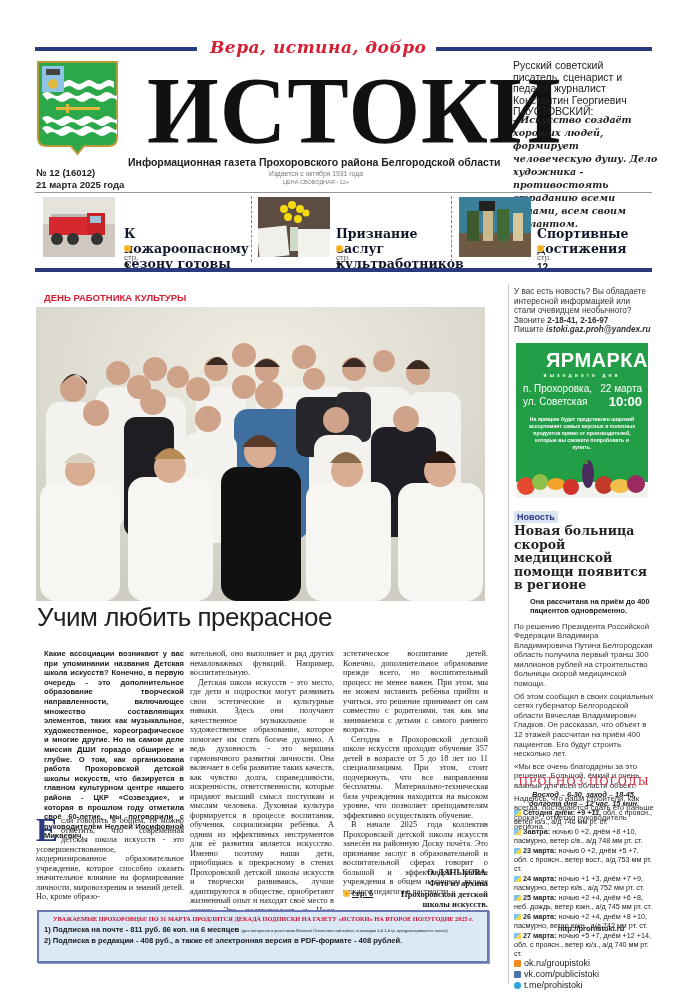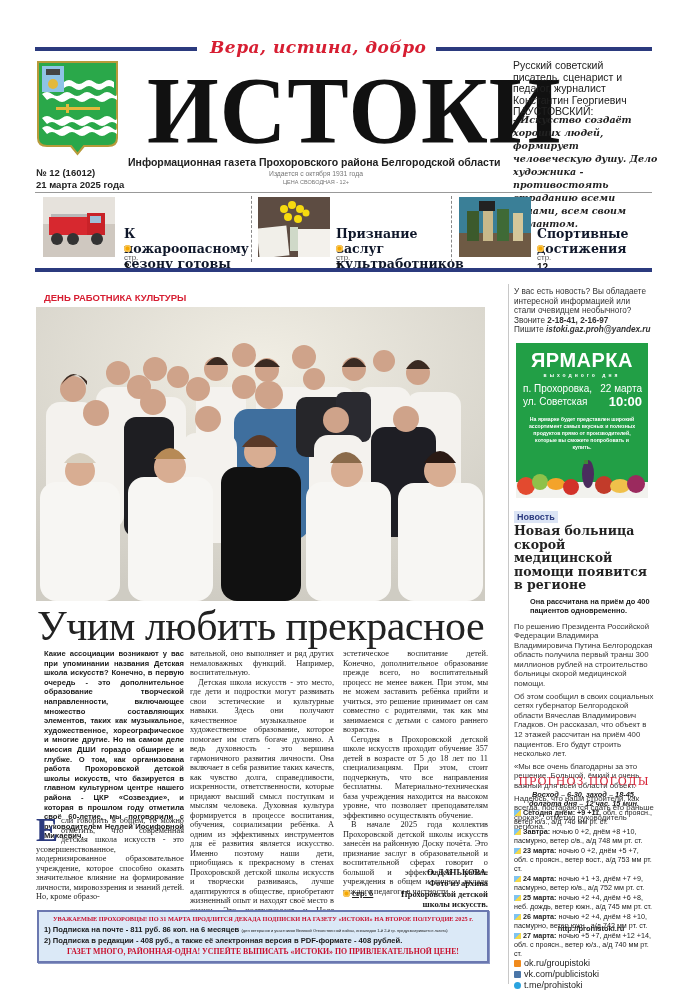--- a/index.html
+++ b/index.html
@@ -25,21 +25,21 @@
   .teaser-thumb { position: absolute; width: 72px; height: 60px; overflow: hidden; }
   .teaser-title { position: absolute; font-family: "DejaVu Serif", serif; font-weight: bold; font-size: 12.5px; line-height: 15px; color: #0f172a; margin-top: 29px; }
   .pg { position: absolute; font-size: 8px; color: #555; }
   .pg b { font-size: 10px; color: #111; }
   .dot { display: inline-block; width: 7px; height: 7px; border-radius: 50%; background: #f5a800; vertical-align: -1px; margin-right: 2px; box-shadow: inset 0 0 0 1.5px #f7c55a; }
   .vdots { position: absolute; width: 0; border-left: 1px dashed #888; }
 
   
   .rubric { color: #d71e32; font-weight: bold; font-size: 9.5px; }
   .photo { background: linear-gradient(180deg, #e9e6dc 0%, #dfdcd2 40%, #c9c6be 100%); overflow: hidden; }
-  .headline { font-family: Liberation Serif, serif; font-size: 42px; color: #222; letter-spacing: -0.5px; white-space: nowrap; }
+  .headline { font-family: Liberation Sans, sans-serif; font-size: 26px; color: #222; letter-spacing: -0.5px; white-space: nowrap; }
   .lead { font-size: 7.6px; font-weight: bold; line-height: 9.6px; color: #1a1a1a; text-align: justify; }
   .body-text { font-family: "Liberation Serif", serif; font-size: 8.3px; line-height: 9.5px; color: #222; text-align: justify; }
   .body-text p { text-indent: 8px; }
   .dropcap { float: left; font-family: "Liberation Serif", serif; font-weight: bold; color: #2b3a7e; font-size: 33px; line-height: 26px; margin-right: 3px; margin-top: 1px; }
   .signature { font-family: "Liberation Serif", serif; font-weight: bold; font-size: 8.5px; text-align: right; line-height: 10.5px; }
 
   
   .sub-box { border: 2px solid #6b78b0; background: #dbe9f7; box-shadow: 1px 1px 0 #8e9ac6; }
   .sub-red { font-family: "Liberation Serif", serif; font-weight: bold; color: #c8102e; text-align: center; }
   .sub-line { font-size: 7.6px; font-weight: bold; color: #1a1a1a; }
@@ -260,33 +260,32 @@
   <p>В начале 2025 года коллектив Прохоровской детской школы искусств занесён на районную Доску почёта. Это признание заслуг в образовательной и воспитательной сферах говорит о большой и эффективной работе учреждения в общем и личном вкладе каждого педагога в частности.</p>
 </div>
 <div class="abs signature" style="left:343px; top:867px; width:145px;">О. ДАНЬКОВА.</div>
 <div class="abs signature" style="left:385px; top:878px; width:103px;">Фото из архива Прохоровской детской школы искусств.</div>
 <div class="abs" style="left:343px; top:888px; font-family:'Liberation Serif',serif; font-weight:bold; font-size:8.5px;text-decoration:underline;"><span class="dot"></span><span>стр. 6</span></div>
 
 <div class="abs sub-box" style="left:37px; top:910px; width:452px; height:53px; padding:3px 5px;">
   <div class="sub-red" style="font-size:6.3px; margin-bottom:3px;">УВАЖАЕМЫЕ ПРОХОРОВЦЫ! ПО 31 МАРТА ПРОДЛИТСЯ ДЕКАДА ПОДПИСКИ НА ГАЗЕТУ «ИСТОКИ» НА ВТОРОЕ ПОЛУГОДИЕ 2025 г.</div>
   <div class="sub-line"><span>1) Подписка на почте - 811 руб. 86 коп. на 6 месяцев</span> <span class="sub-tiny">(для ветеранов и участников Великой Отечественной войны, инвалидов 1-й 2-й гр. предусматривается льгота)</span></div>
   <div class="sub-line" style="margin-top:2px;">2) Подписка в редакции - 408 руб., а также её электронная версия в PDF-формате - 408 рублей.</div>
-  <div class="sub-red" style="font-size:7.8px; margin-top:2px;">ГАЗЕТ МНОГО, РАЙОННАЯ-ОДНА! УСПЕЙТЕ ВЫПИСАТЬ «ИСТОКИ» ПО ПРИВЛЕКАТЕЛЬНОЙ ЦЕНЕ!</div>
 </div>
 
 <div class="side-v" style="top:284px; height:700px;"></div>
 
 <div class="abs contact" style="left:514px; top:287px; width:140px;">
   <div>У вас есть новость? Вы обладаете интересной информацией или стали очевидцем необычного?</div>
   <div><span>Звоните</span> <b>2-18-41, 2-16-97</b></div>
   <div><span>Пишите</span> <b style="font-style:italic;">istoki.gaz.proh@yandex.ru</b></div>
 </div>
 
 <div class="yarmarka" style="left:516px; top:343px; width:132px; height:155px;">
-  <div style="position:absolute; left:0; top:6px; width:132px; text-align:center; font-size:20px; font-weight:bold; letter-spacing:0.5px;">ЯРМАРКА</div>
+  <div style="position:absolute; left:0; top:6px; width:132px; text-align:right; font-size:20px; font-weight:bold; letter-spacing:0.5px;">ЯРМАРКА</div>
   <div style="position:absolute; left:0; top:29px; width:132px; text-align:center; font-size:5px; letter-spacing:3px; font-weight:bold;">выходного дня</div>
   <div style="position:absolute; left:7px; top:40px; font-size:10px;">п. Прохоровка,</div>
   <div style="position:absolute; left:7px; top:53px; font-size:10px;">ул. Советская</div>
   <div style="position:absolute; right:6px; top:40px; font-size:10px;">22 марта</div>
   <div style="position:absolute; right:6px; top:51px; font-size:13px; font-weight:bold;">10:00</div>
   <div style="position:absolute; left:10px; top:73px; width:112px; text-align:center; font-size:5.2px; line-height:7px; font-weight:bold;">На ярмарке будет представлен широкий ассортимент самых вкусных и полезных продуктов прямо от производителей, которые вы сможете попробовать и купить.</div>
   <svg style="position:absolute; left:0; bottom:0;" width="132" height="38" viewBox="0 0 132 38">
     <rect x="0" y="22" width="132" height="16" fill="#f2f2ee"></rect>
     <circle cx="10" cy="26" r="9" fill="#e34a2f"></circle>
       <circle cx="24" cy="22" r="8" fill="#8fc14a"></circle>

